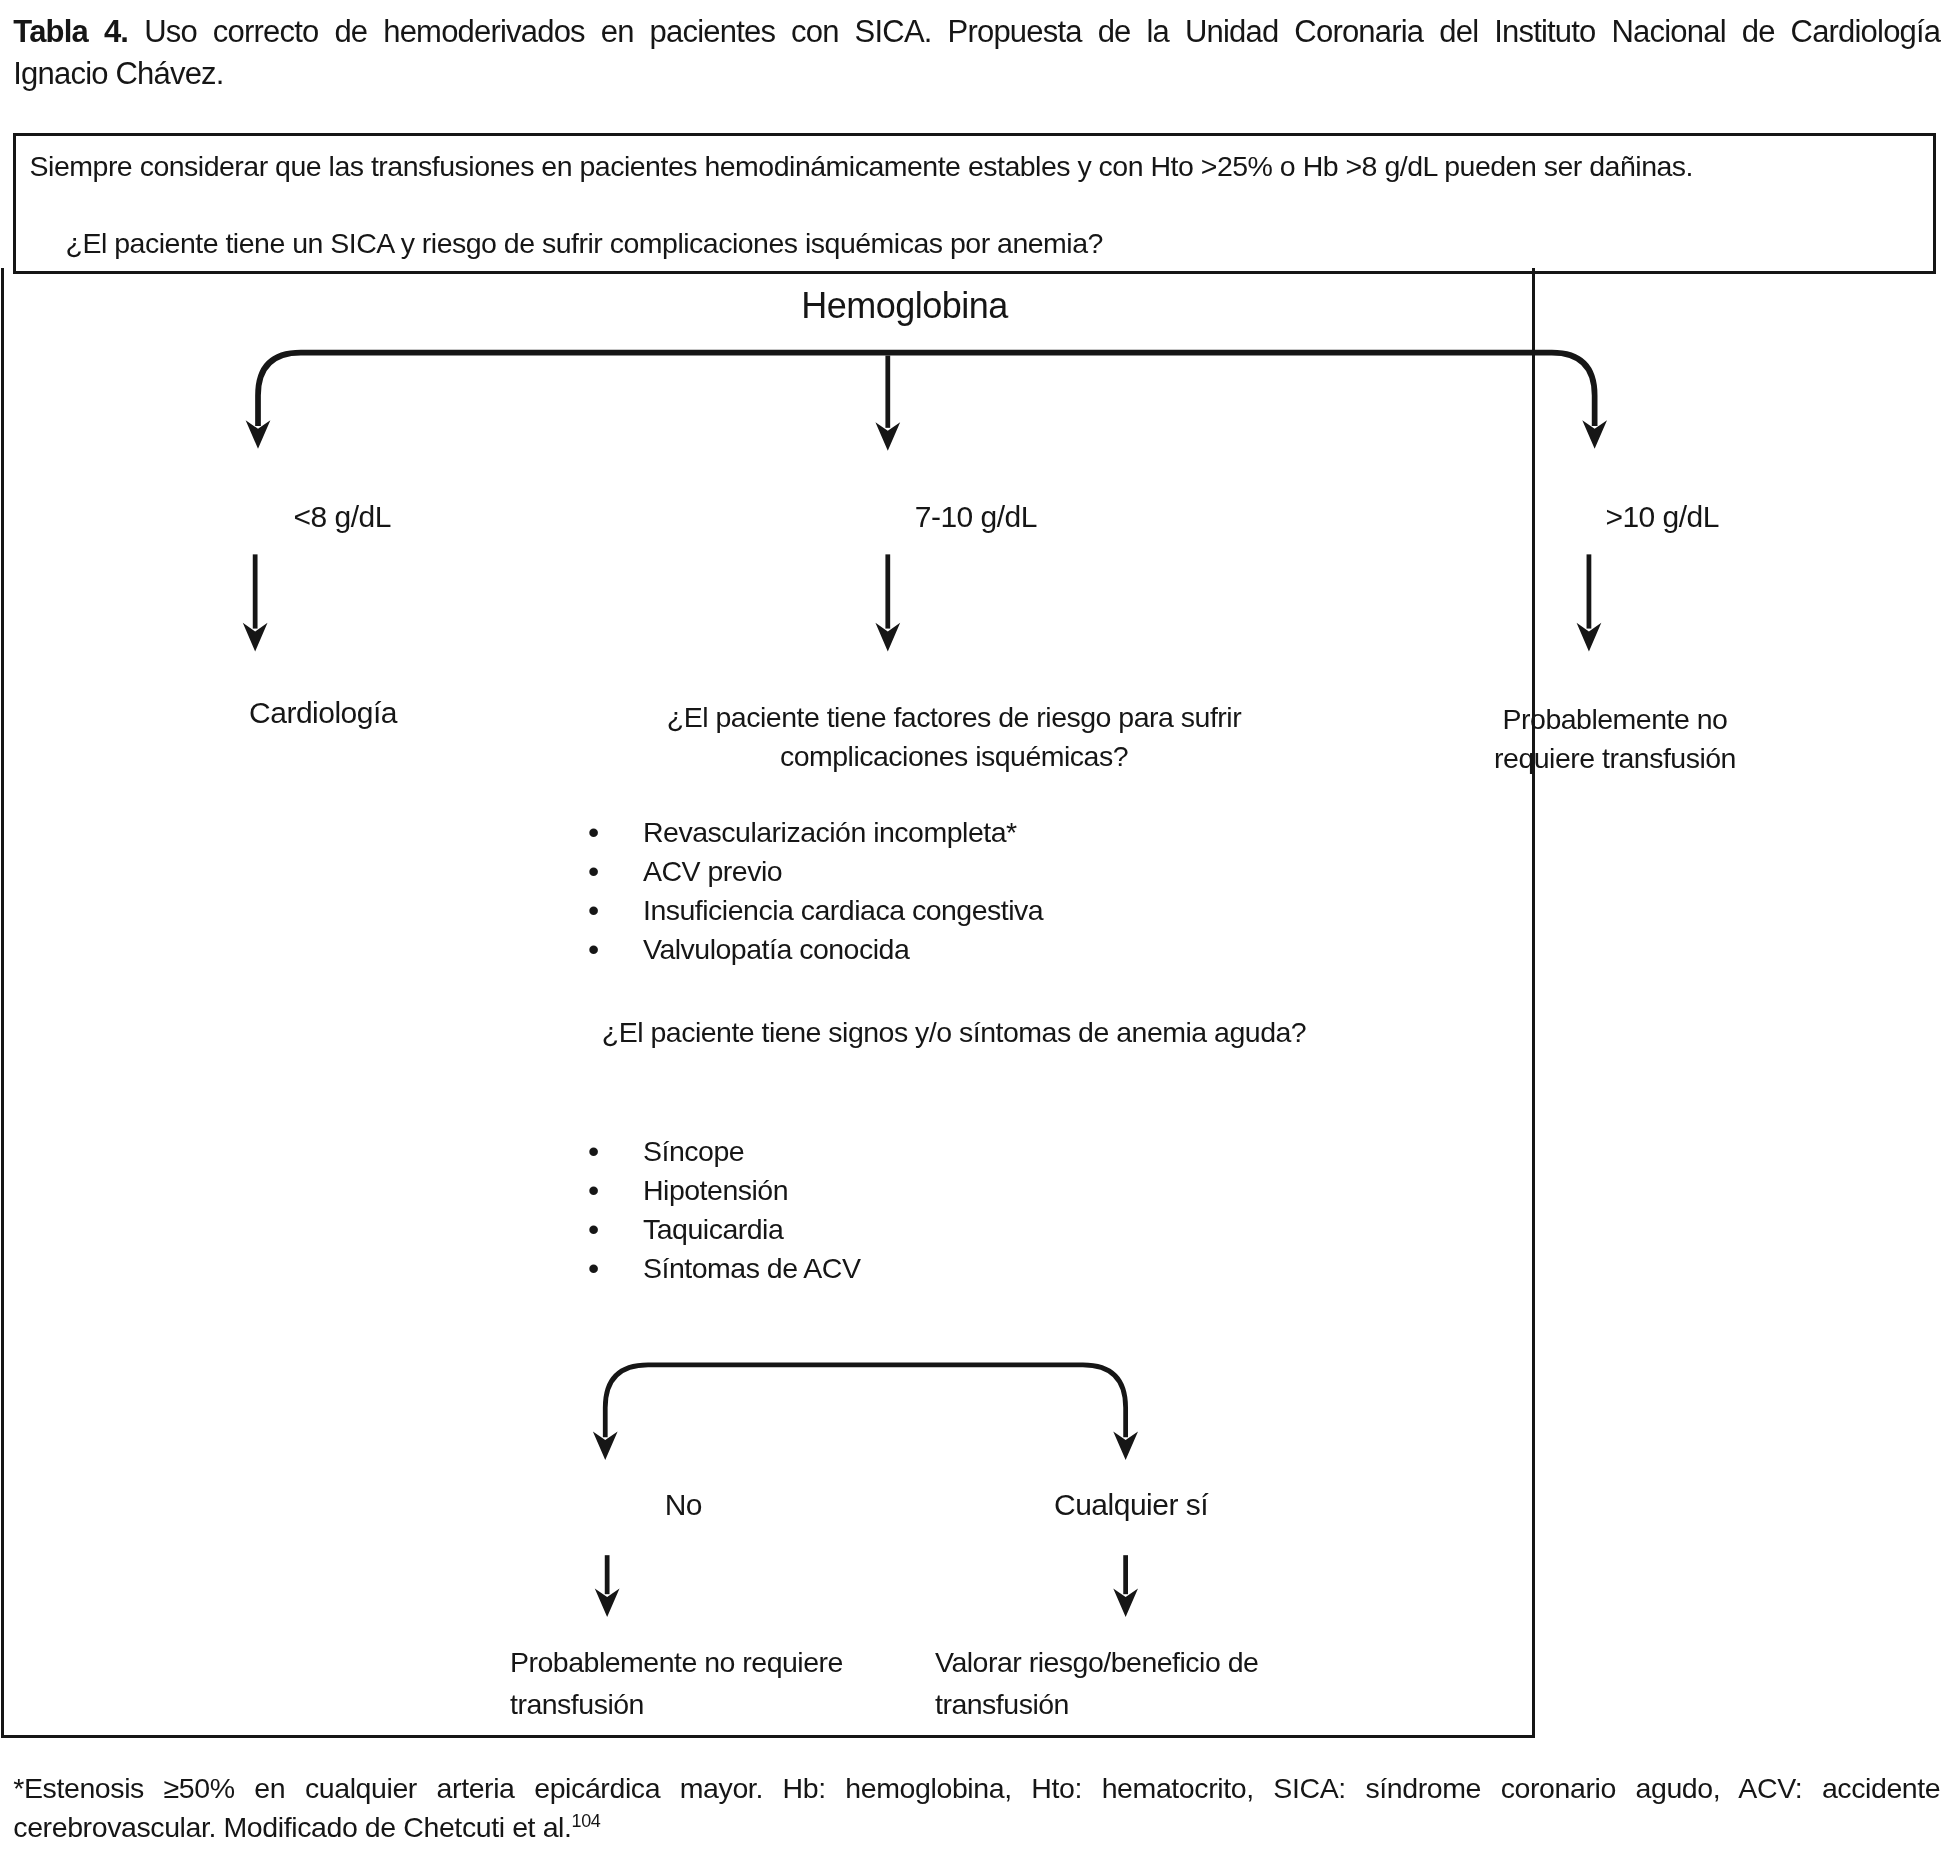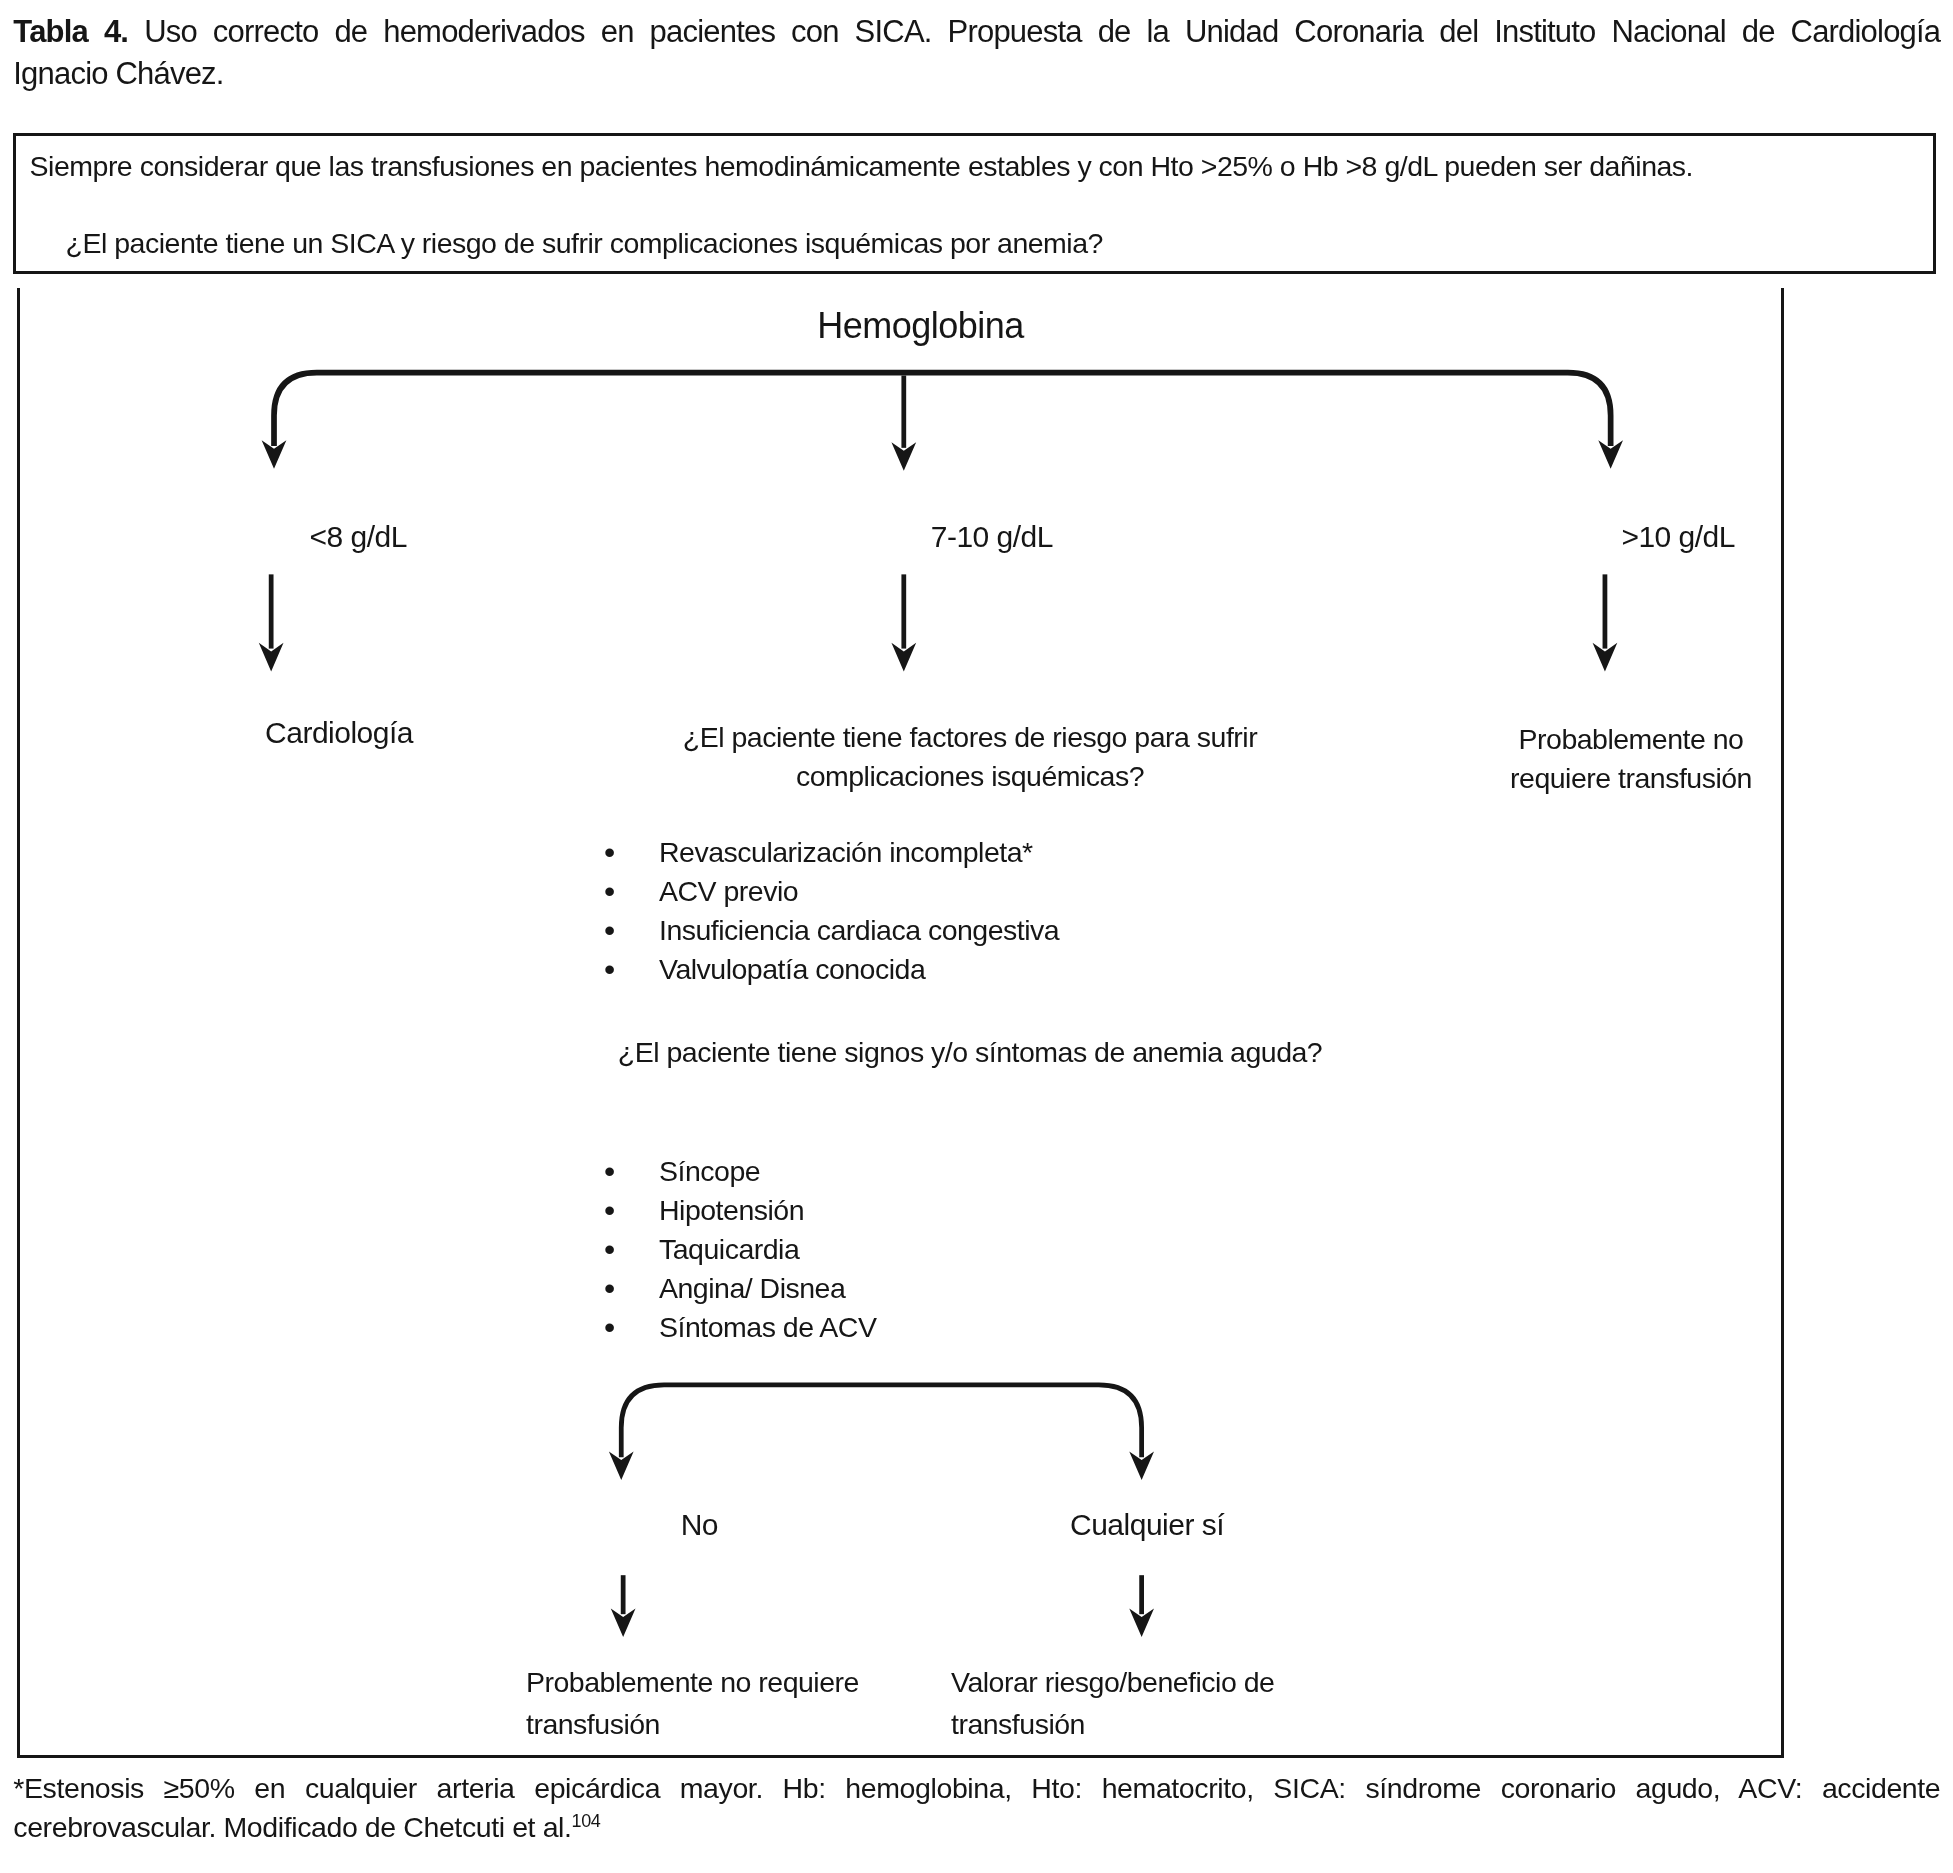--- a/index.html
+++ b/index.html
@@ -14,22 +14,22 @@
     font-size:31px; line-height:42px; letter-spacing:-0.8px; }
   .caption .l1 { text-align:justify; text-align-last:justify; }
   .caption b { font-weight:700; }
   
   .hdr-box { position:absolute; left:13.3px; top:133px; width:1923px; height:141px;
     border:3.8px solid #161616; }
   .hdr-box p { position:absolute; left:13.3px; width:1893px;
     font-size:28.5px; letter-spacing:-0.5px; line-height:38px; white-space:nowrap; }
   .hdr-box .w { top:11.4px; }
   .hdr-box .q { top:88px;margin-left:36px; }
-  .flow-box { position:absolute; left:17px; top:268px; width:1767px; height:1470px;
-    border:3.8px solid #161616; border-top:0;margin-top:20px; }
+  .flow-box { position:absolute; left:1px; top:268px; width:1534px; height:1470px;
+    border:3.8px solid #161616; border-top:0; }
   .flow-box .abs { position:absolute; }
   .fl { font-size:28.5px; letter-spacing:-0.5px; line-height:39px;text-align:center; }
   .lbl { font-size:30px; letter-spacing:-0.5px; text-align:right; }
   .root { font-size:36px; letter-spacing:-0.5px; text-align:center; }
   svg.connectors { position:absolute; left:0; top:0; pointer-events:none; }
   svg .stroke { fill:none; stroke:#161616; }
   svg .head { fill:#161616; stroke:none; }
   
   ul.blist { list-style:none; }
   ul.blist li { position:relative; padding-left:57px; line-height:39px;
@@ -101,21 +101,20 @@
     <li>Insuficiencia cardiaca congestiva</li>
     <li>Valvulopatía conocida</li>
   </ul>
 
   <div class="abs fl" style="left:579px; top:745px; width:742px;">¿El paciente tiene signos y/o síntomas de anemia aguda?</div>
 
   <ul class="abs blist" style="left:582px; top:864px; width:723px;">
     <li>Síncope</li>
     <li>Hipotensión</li>
     <li>Taquicardia</li>
-    <li>Angina/ Disnea</li>
     <li>Síntomas de ACV</li>
   </ul>
 
   <div class="abs lbl" style="left:508px; top:1220px; width:190px;">No</div>
   <div class="abs lbl" style="left:1050px; top:1220px; text-align:right;">Cualquier sí</div>
 
   <div class="abs outcome2" style="left:506px; top:1373px; width:409px;">Probablemente no requiere transfusión</div>
   <div class="abs outcome2" style="left:931px; top:1373px; width:428px;">Valorar riesgo/beneficio de transfusión</div>
 </div>
 

